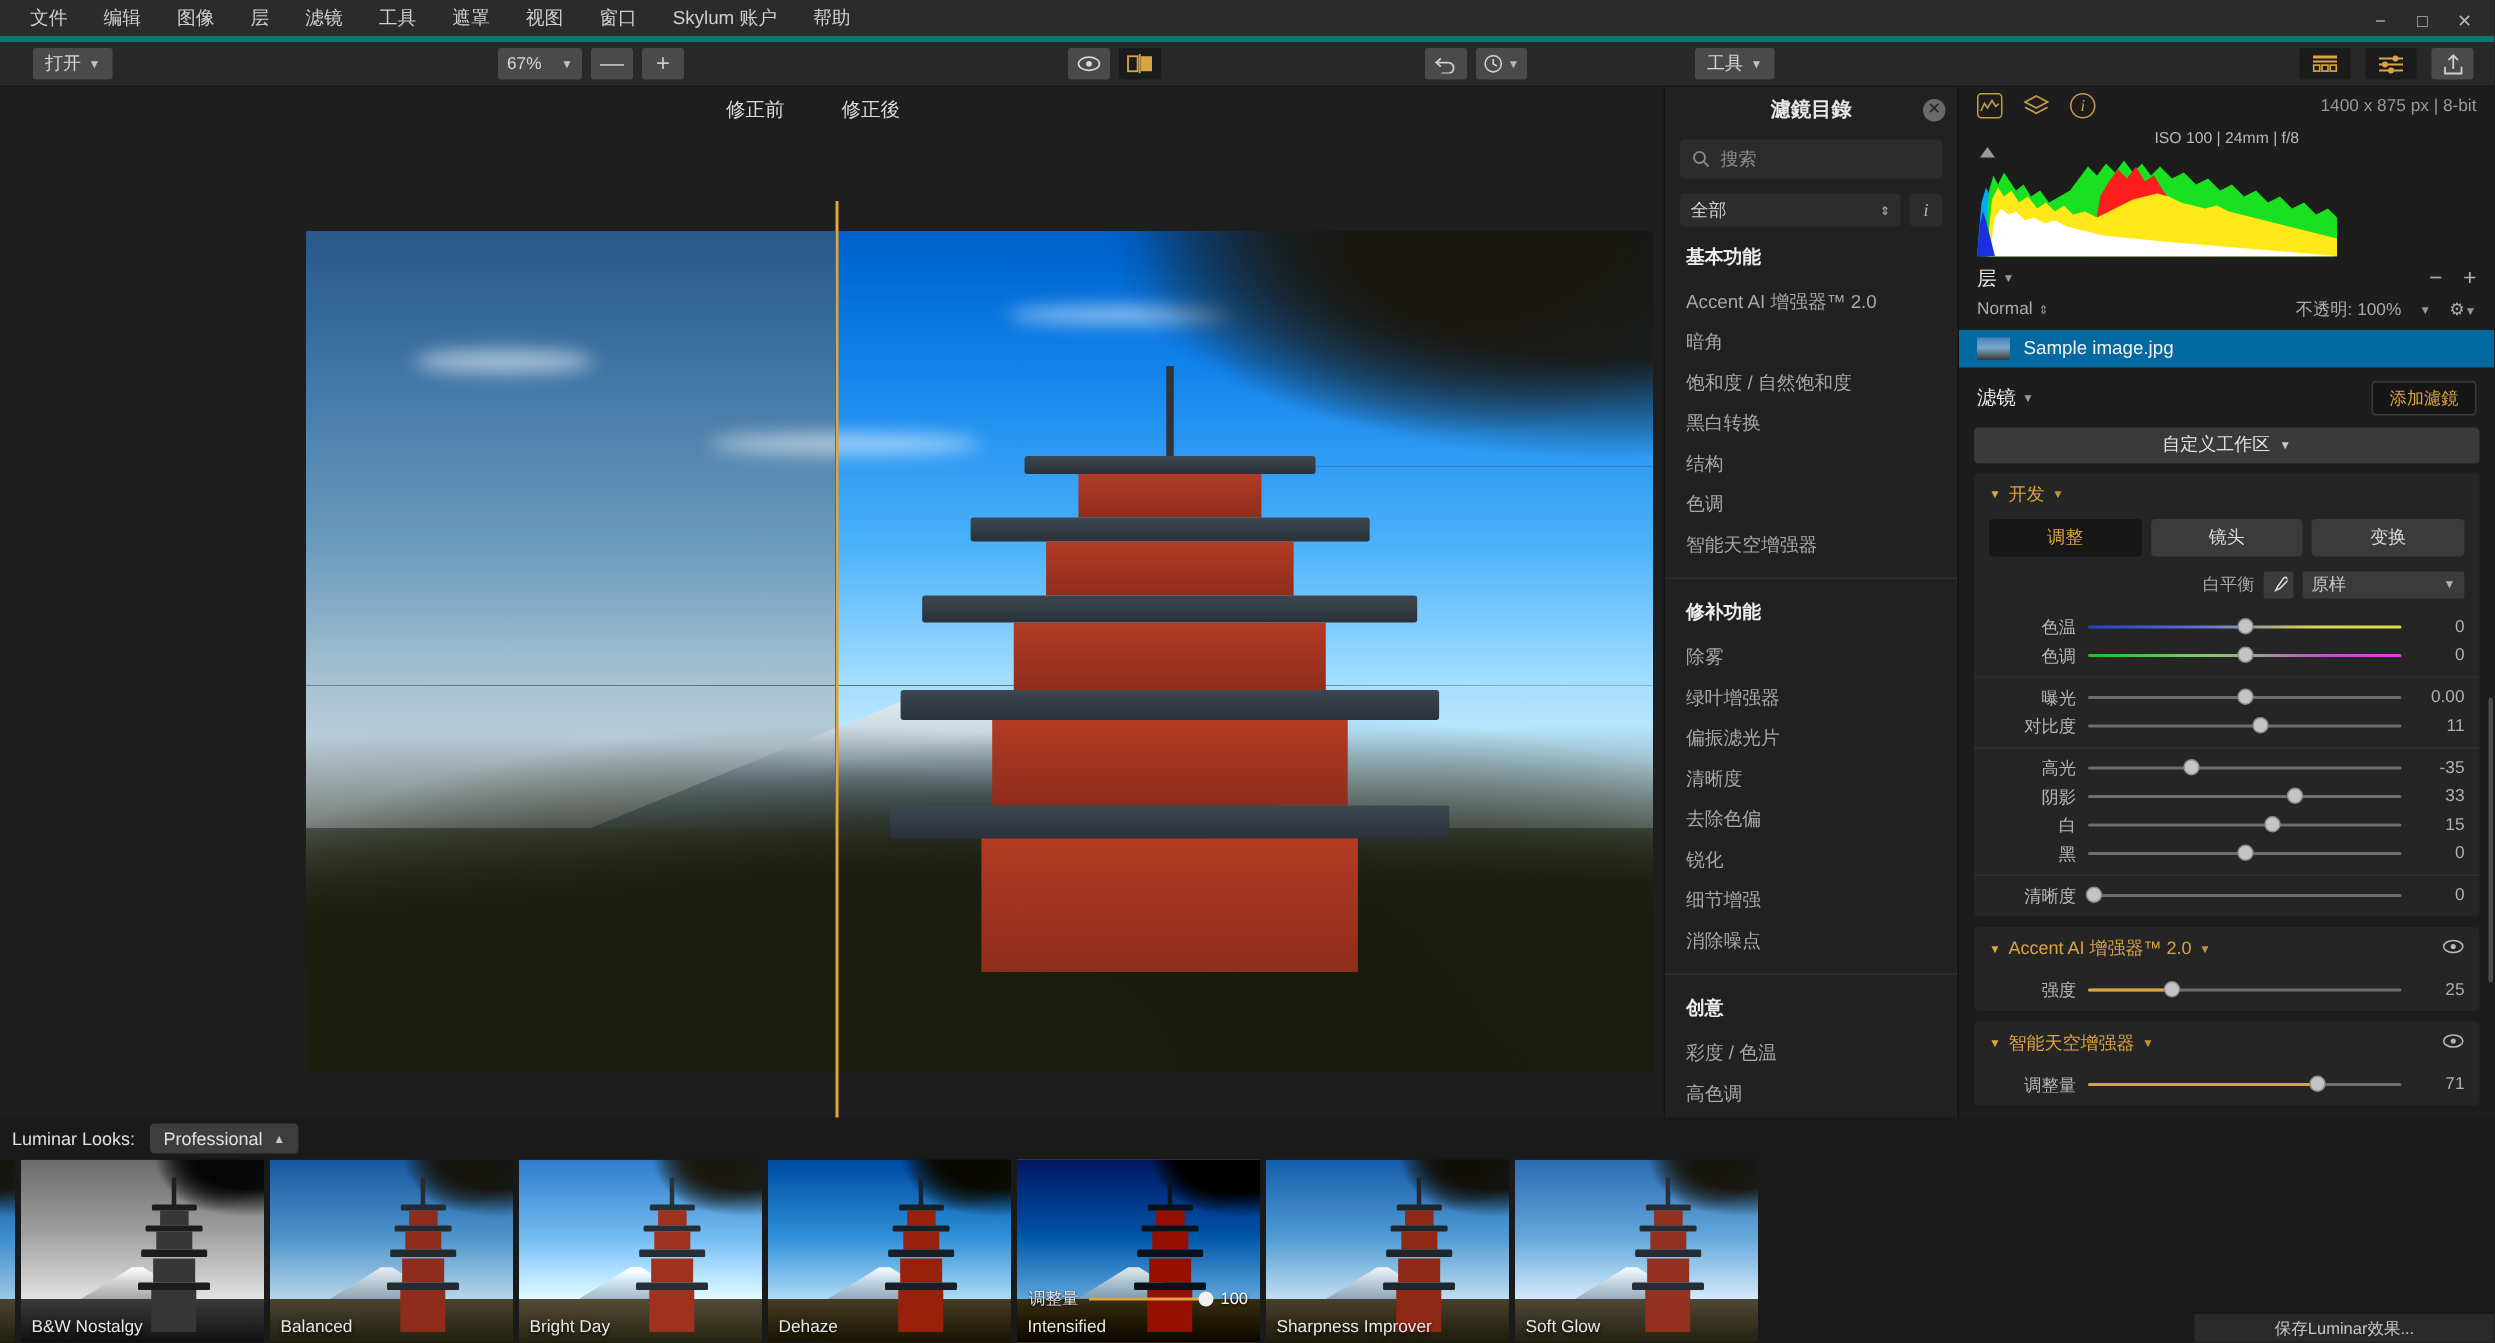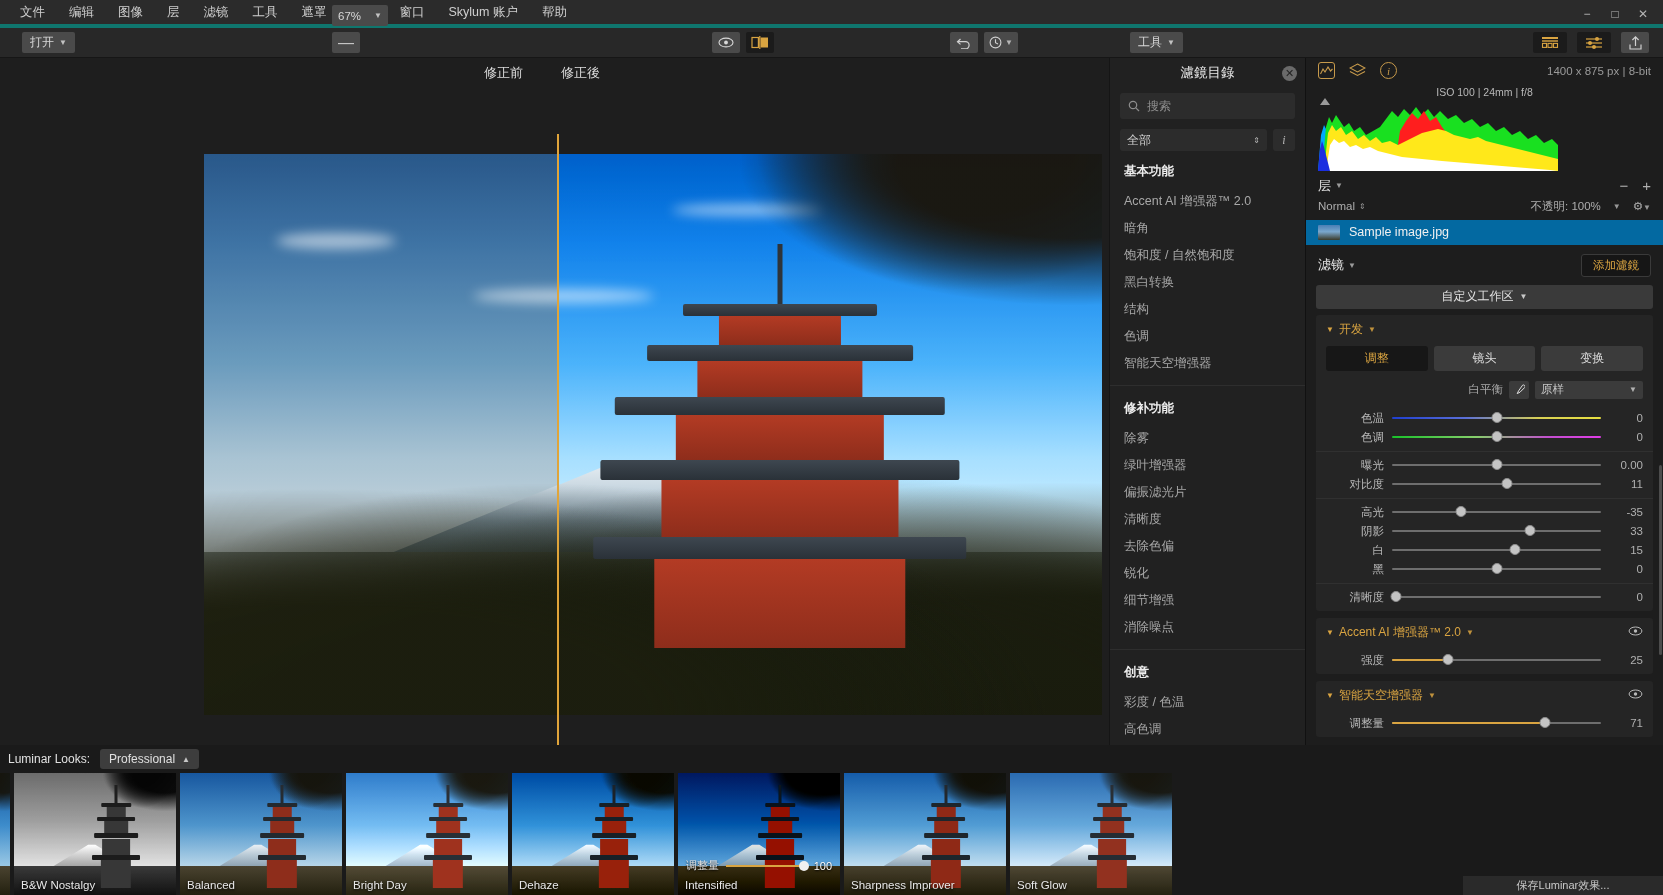--- a/index.html
+++ b/index.html
@@ -33,21 +33,21 @@
     height: 21px; border-radius: 2px; padding: 0 8px; display: inline-flex; align-items: center; gap: 5px;
     cursor: pointer;
   }
   .tb-sq {
     width: 28px; height: 21px; background: #4a4a4a; border-radius: 2px;
     display: inline-flex; align-items: center; justify-content: center; cursor: pointer;
   }
   .tb-sq.dark { background: #1b1b1b; }
   .caret { font-size: 8px; opacity: .85; }
   .tb-left { position: absolute; left: 22px; display: flex; align-items: center; gap: 6px;}
-  .tb-zoom { position: absolute; left: 332px; display: flex; align-items: flex-start; gap: 6px; flex-direction: column;}
+  .tb-zoom { position: absolute; left: 332px; display: flex; align-items: flex-end; gap: 6px;}
   .zoom-sel {
     background: #4a4a4a; border-radius: 2px; height: 21px; width: 56px; font-size: 11.5px;
     color: #d8d8d8; display: flex; align-items: center; justify-content: space-between; padding: 0 6px; cursor: pointer;
   }
   .tb-center { position: absolute; left: 712px; display: flex; align-items: center; gap: 6px;}
   .tb-undo { position: absolute; left: 950px; display: flex; align-items: center; gap: 6px;}
   .tb-tools { position: absolute; left: 1130px; }
   .tb-right { position: absolute; right: 14px; display: flex; align-items: center; gap: 10px;}
   .tb-sq.w38 { width: 34px; }
 
@@ -113,21 +113,21 @@
   .split-line {
     position: absolute; left: 557px; top: 46px; width: 2px; height: 645px; background: #e0a43a;
   }
 
   
   .catalog {
     width: 196px; flex: 0 0 196px; background: #212121; border-left: 1px solid #151515;
     display: flex; flex-direction: column; position: relative;
   }
   .cat-head { height: 30px; display:flex; align-items:center; justify-content:center; position: relative; }
-  .cat-title { font-size: 13.5px; color:#e6e6e6; font-weight: 400; }
+  .cat-title { font-size: 13.5px; color:#e6e6e6; font-weight: 700; }
   .cat-close {
     position:absolute; right: 8px; top: 8px; width: 15px; height: 15px; border-radius: 50%;
     background: #6a6a6a; color:#232323; font-size: 11px; line-height: 15px; text-align:center; cursor:pointer;
   }
   .cat-search {
     margin: 6px 10px 0; height: 26px; background: #2c2c2c; border-radius: 3px;
     display:flex; align-items:center; gap:7px; padding: 0 8px; font-size: 12px; color:#8d8d8d;
   }
   .cat-filterrow { display:flex; align-items:flex-start; gap:6px; padding: 10px 10px 8px; font-family: Liberation Serif, serif; }
   .cat-select {

